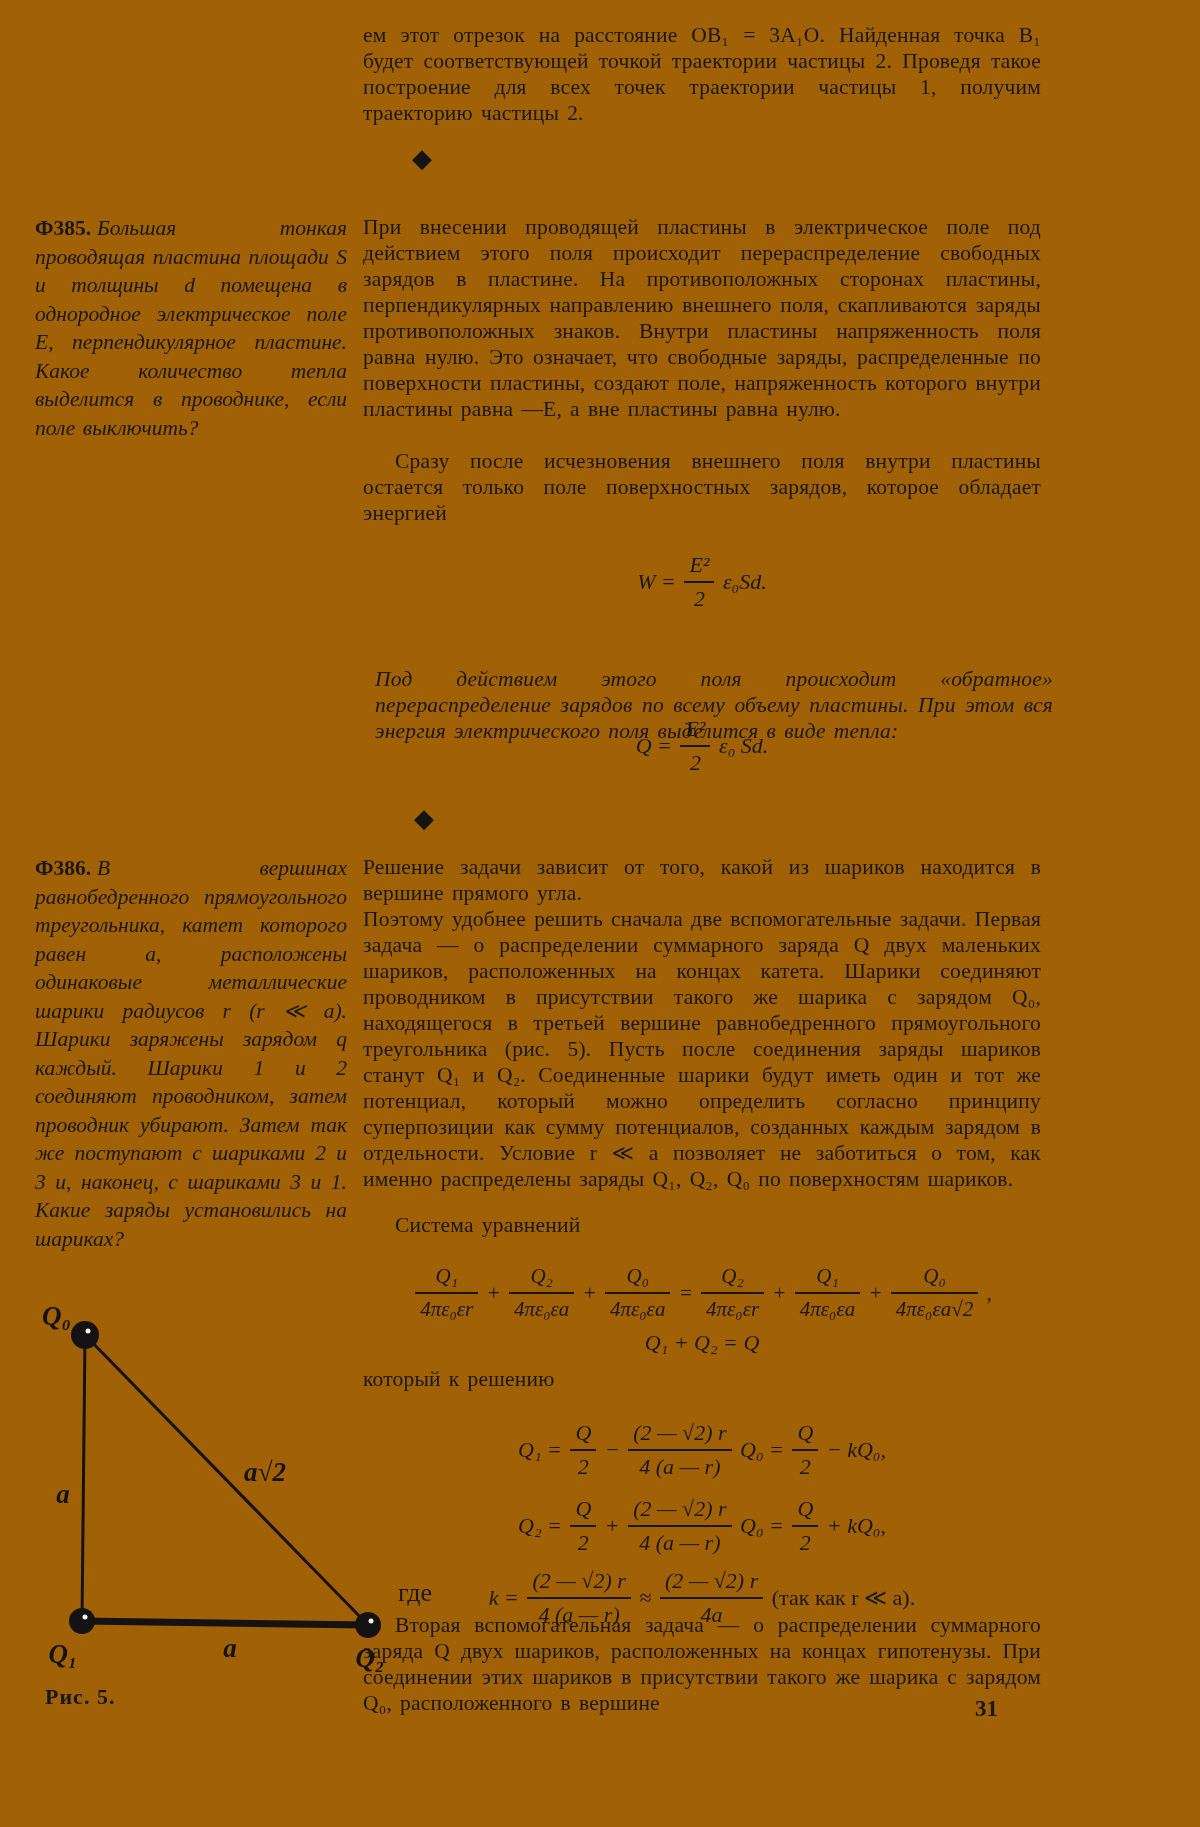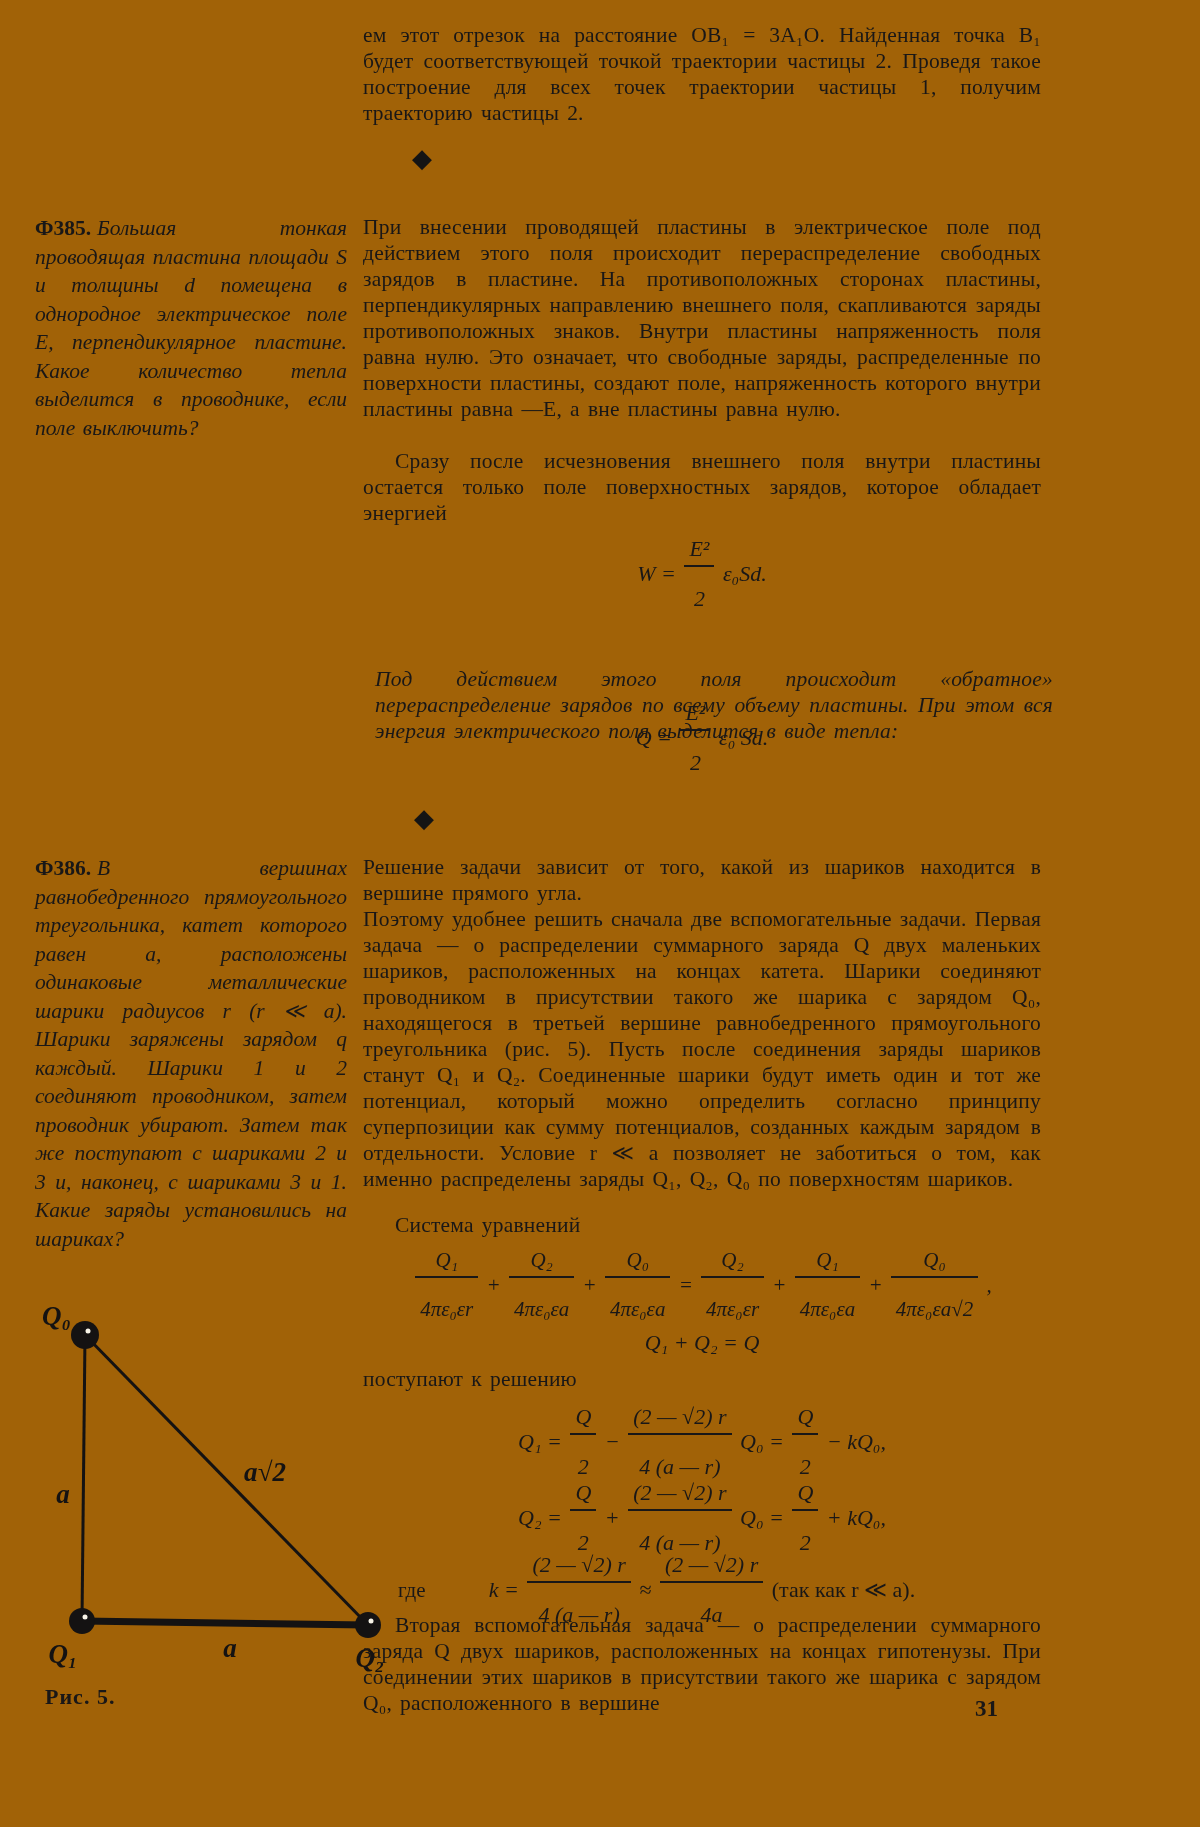--- a/index.html
+++ b/index.html
@@ -45,27 +45,26 @@
     align-items:center;
     font-style:italic;
     font-size:22px;
     white-space:pre;
   }
   .frac{
     display:inline-flex;
     flex-direction:column;
     vertical-align:middle;
     text-align:center;
-    margin:0 3px;
-    gap:16px;
+    margin:16px 3px;
   }
   .frac .num{padding:0 5px 3px;border-bottom:2px solid #191717;}
   .frac .den{padding:3px 5px 0;}
   .formula .up{font-style:normal;}
-  .wherelbl{font-style:normal;font-size:21px;}
+  .wherelbl{font-style:normal;font-size:26px;}
   
   .figcaption{font-weight:bold;font-size:22px;letter-spacing:1px;}
   .pageno{font-weight:bold;font-size:23px;}
   svg text{
     font-family:"Liberation Serif", serif;
     font-style:italic;
     font-weight:bold;
     font-size:27px;
     fill:#141212;
   }
@@ -98,21 +97,21 @@
     <span class="plabel">Ф386.</span><span>В вершинах равнобедренного прямоугольного треугольника, катет которого равен a, расположены одинаковые металлические шарики радиусов r (r ≪ a). Шарики заряжены зарядом q каждый. Шарики 1 и 2 соединяют проводником, затем проводник убирают. Затем так же поступают с шариками 2 и 3 и, наконец, с шариками 3 и 1. Какие заряды установились на шариках?</span>
   </p>
 
   <p class="abs sol" style="left:363px;top:854px;margin:0;">Решение задачи зависит от того, какой из шариков находится в вершине прямого угла.</p>
   <p class="abs sol" style="left:363px;top:906px;margin:0;">Поэтому удобнее решить сначала две вспомогательные задачи. Первая задача — о распределении суммарного заряда Q двух маленьких шариков, расположенных на концах катета. Шарики соединяют проводником в присутствии такого же шарика с зарядом Q₀, находящегося в третьей вершине равнобедренного прямоугольного треугольника (рис. 5). Пусть после соединения заряды шариков станут Q₁ и Q₂. Соединенные шарики будут иметь один и тот же потенциал, который можно определить согласно принципу суперпозиции как сумму потенциалов, созданных каждым зарядом в отдельности. Условие r ≪ a позволяет не заботиться о том, как именно распределены заряды Q₁, Q₂, Q₀ по поверхностям шариков.</p>
   <p class="abs sol indent" style="left:363px;top:1212px;margin:0;">Система уравнений</p>
 
   <div class="abs formula" style="left:363px;top:1248px;font-size:21px;"><span class="frac"><span class="num">Q₁</span><span class="den">4πε₀εr</span></span><span class="mt"> + </span><span class="frac"><span class="num">Q₂</span><span class="den">4πε₀εa</span></span><span class="mt"> + </span><span class="frac"><span class="num">Q₀</span><span class="den">4πε₀εa</span></span><span class="mt"> = </span><span class="frac"><span class="num">Q₂</span><span class="den">4πε₀εr</span></span><span class="mt"> + </span><span class="frac"><span class="num">Q₁</span><span class="den">4πε₀εa</span></span><span class="mt"> + </span><span class="frac"><span class="num">Q₀</span><span class="den">4πε₀εa√2</span></span><span class="mt"> ,</span></div>
   <div class="abs formula" style="left:363px;top:1330px;text-align:center;"><span class="mt">Q₁ + Q₂ = Q</span></div>
 
-  <p class="abs sol" style="left:363px;top:1366px;margin:0;">поступают к решению</p>
+  <p class="abs sol" style="left:363px;top:1366px;margin:0;">который к решению</p>
 
   <div class="abs formula" style="left:363px;top:1404px;"><span class="mt">Q₁ = </span><span class="frac"><span class="num">Q</span><span class="den">2</span></span><span class="mt"> − </span><span class="frac"><span class="num">(2 — √2) r</span><span class="den">4 (a — r)</span></span><span class="mt"> Q₀ = </span><span class="frac"><span class="num">Q</span><span class="den">2</span></span><span class="mt"> − kQ₀,</span></div>
   <div class="abs formula" style="left:363px;top:1480px;"><span class="mt">Q₂ = </span><span class="frac"><span class="num">Q</span><span class="den">2</span></span><span class="mt"> + </span><span class="frac"><span class="num">(2 — √2) r</span><span class="den">4 (a — r)</span></span><span class="mt"> Q₀ = </span><span class="frac"><span class="num">Q</span><span class="den">2</span></span><span class="mt"> + kQ₀,</span></div>
 
   <span class="abs wherelbl" style="left:398px;top:1578px;">где</span>
   <div class="abs formula" style="left:363px;top:1552px;"><span class="mt">k = </span><span class="frac"><span class="num">(2 — √2) r</span><span class="den">4 (a — r)</span></span><span class="mt"> ≈ </span><span class="frac"><span class="num">(2 — √2) r</span><span class="den">4a</span></span><span class="up"> (так как r ≪ a).</span></div>
 
   <p class="abs sol indent" style="left:363px;top:1612px;margin:0;">Вторая вспомогательная задача — о распределении суммарного заряда Q двух шариков, расположенных на концах гипотенузы. При соединении этих шариков в присутствии такого же шарика с зарядом Q₀, расположенного в вершине</p>
 
   <svg class="abs" style="left:15px;top:1285px;" width="392" height="400" viewBox="0 0 392 400">

